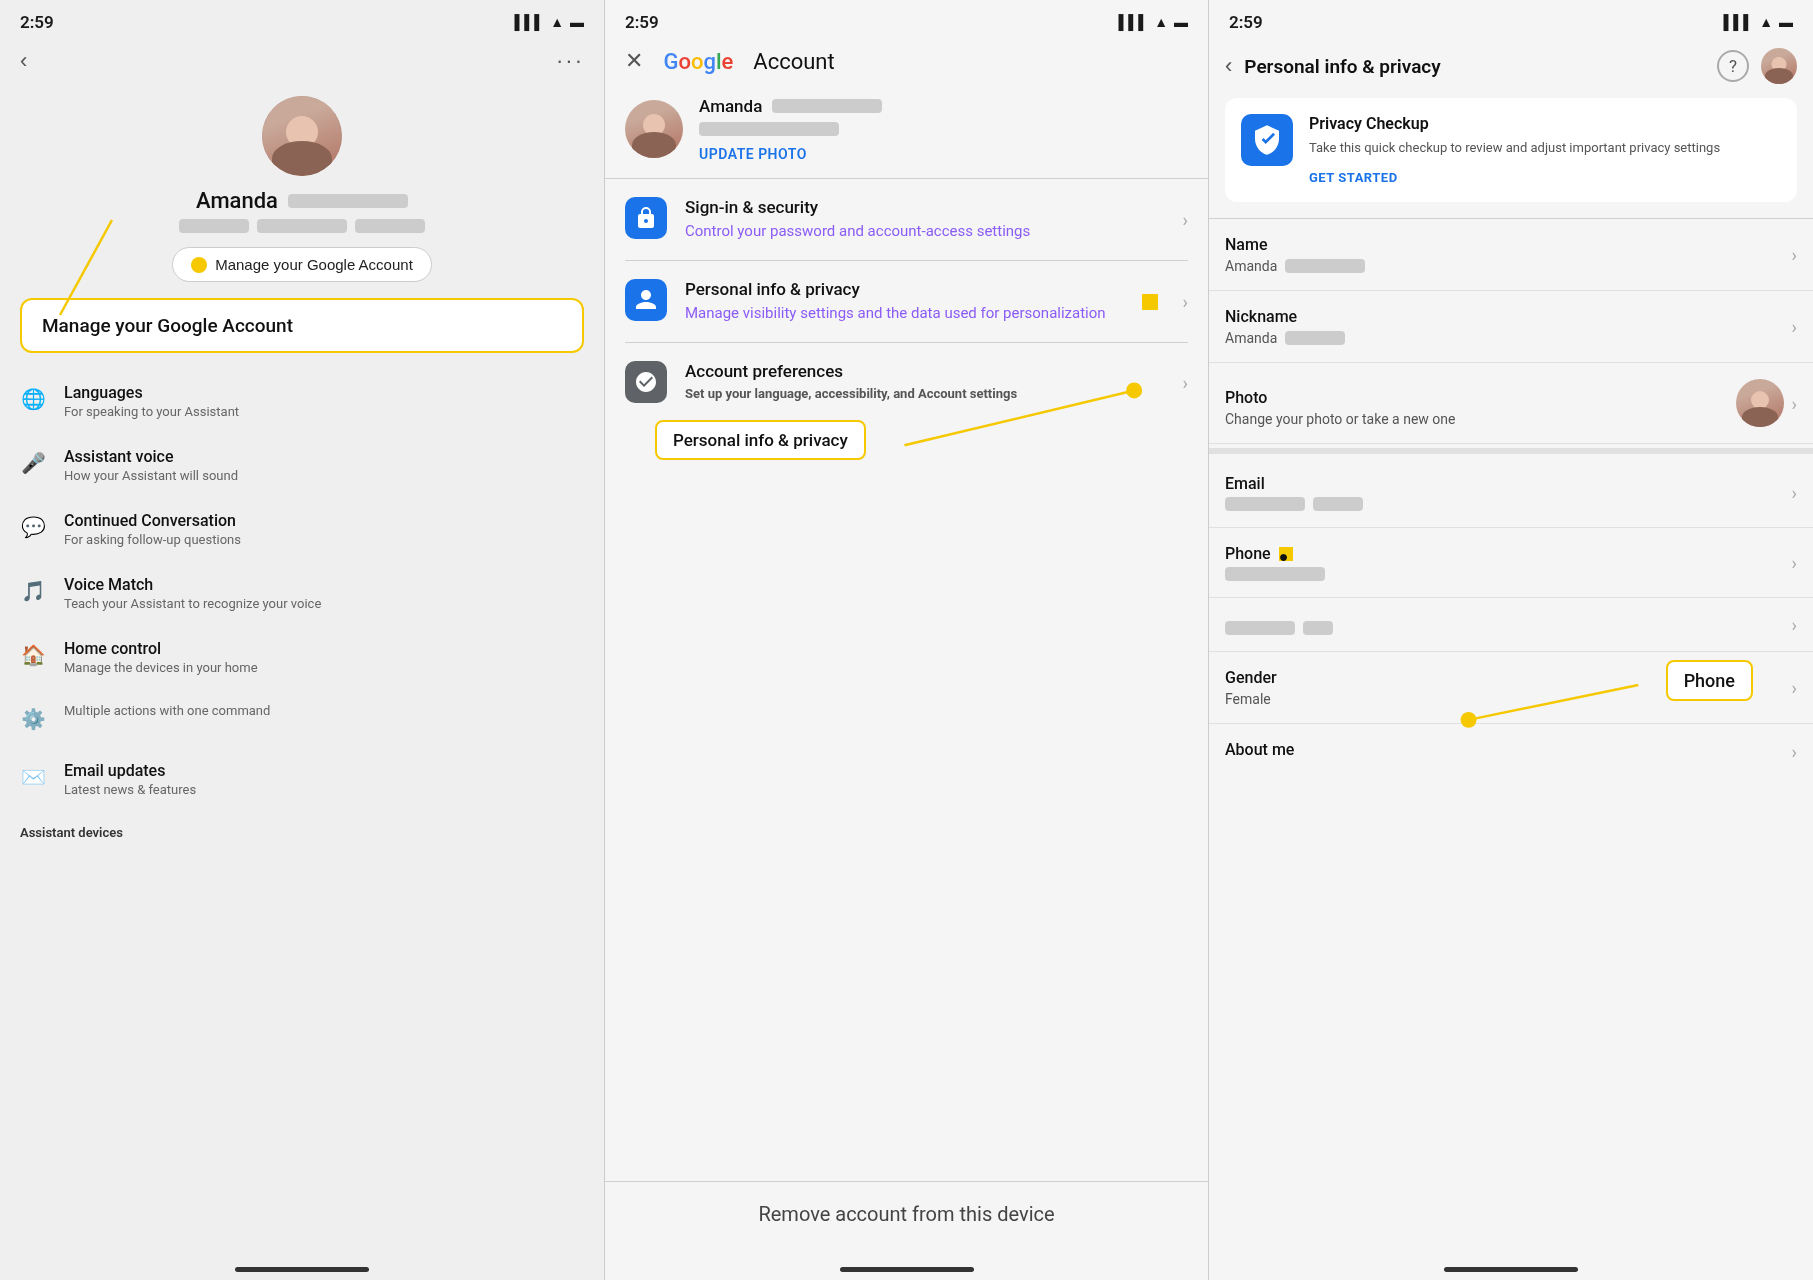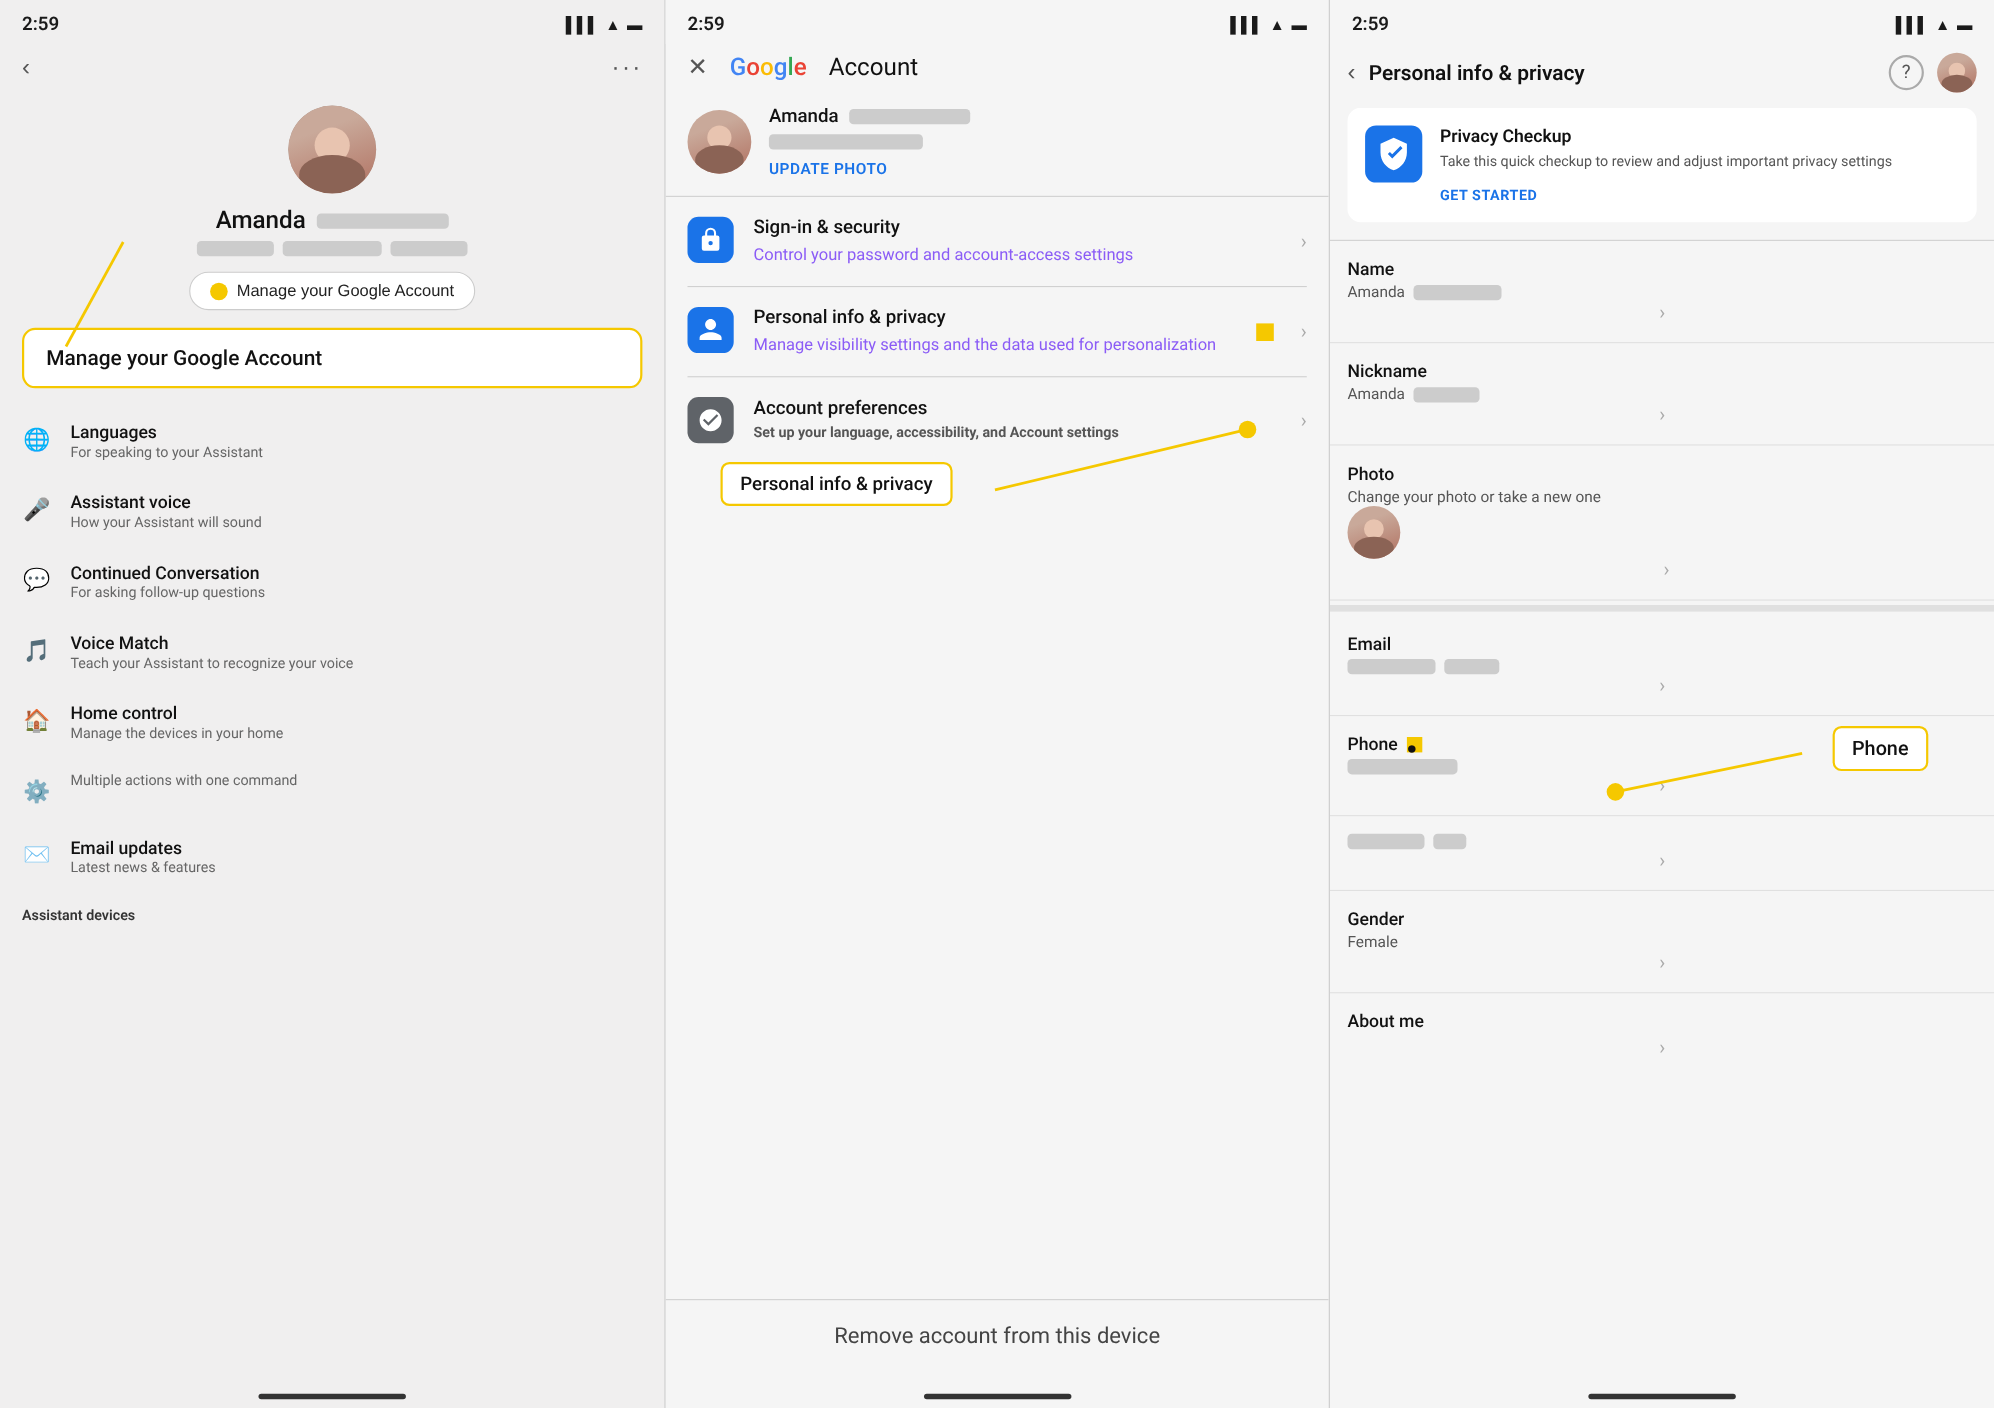--- a/index.html
+++ b/index.html
@@ -447,25 +447,24 @@
 
     .section-sub-label {
       padding: 10px 16px 6px;
       font-size: 14px;
       color: #444;
     }
 
     
     .info-row {
       display: flex;
-      align-items: flex-start;
+      align-items: flex-end;
       padding: 16px 16px;
       border-bottom: 1px solid #e0e0e0;
       cursor: pointer;
-      flex-direction: column;
     }
     .info-row-text { flex: 1; }
     .info-row-label {
       font-size: 16px;
       font-weight: 500;
       color: #111;
       margin-bottom: 4px;
     }
     .info-row-value {
       font-size: 14px;

